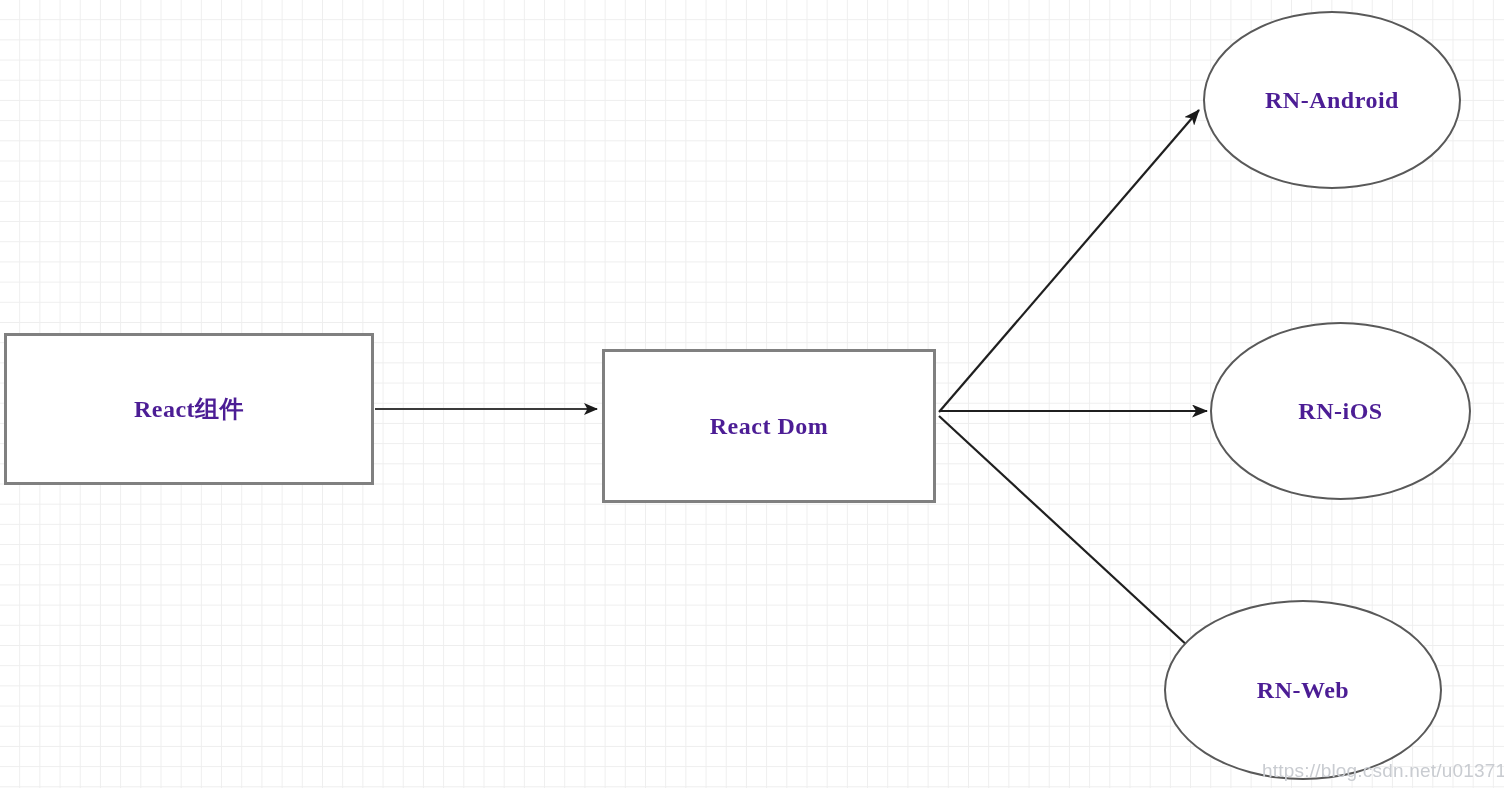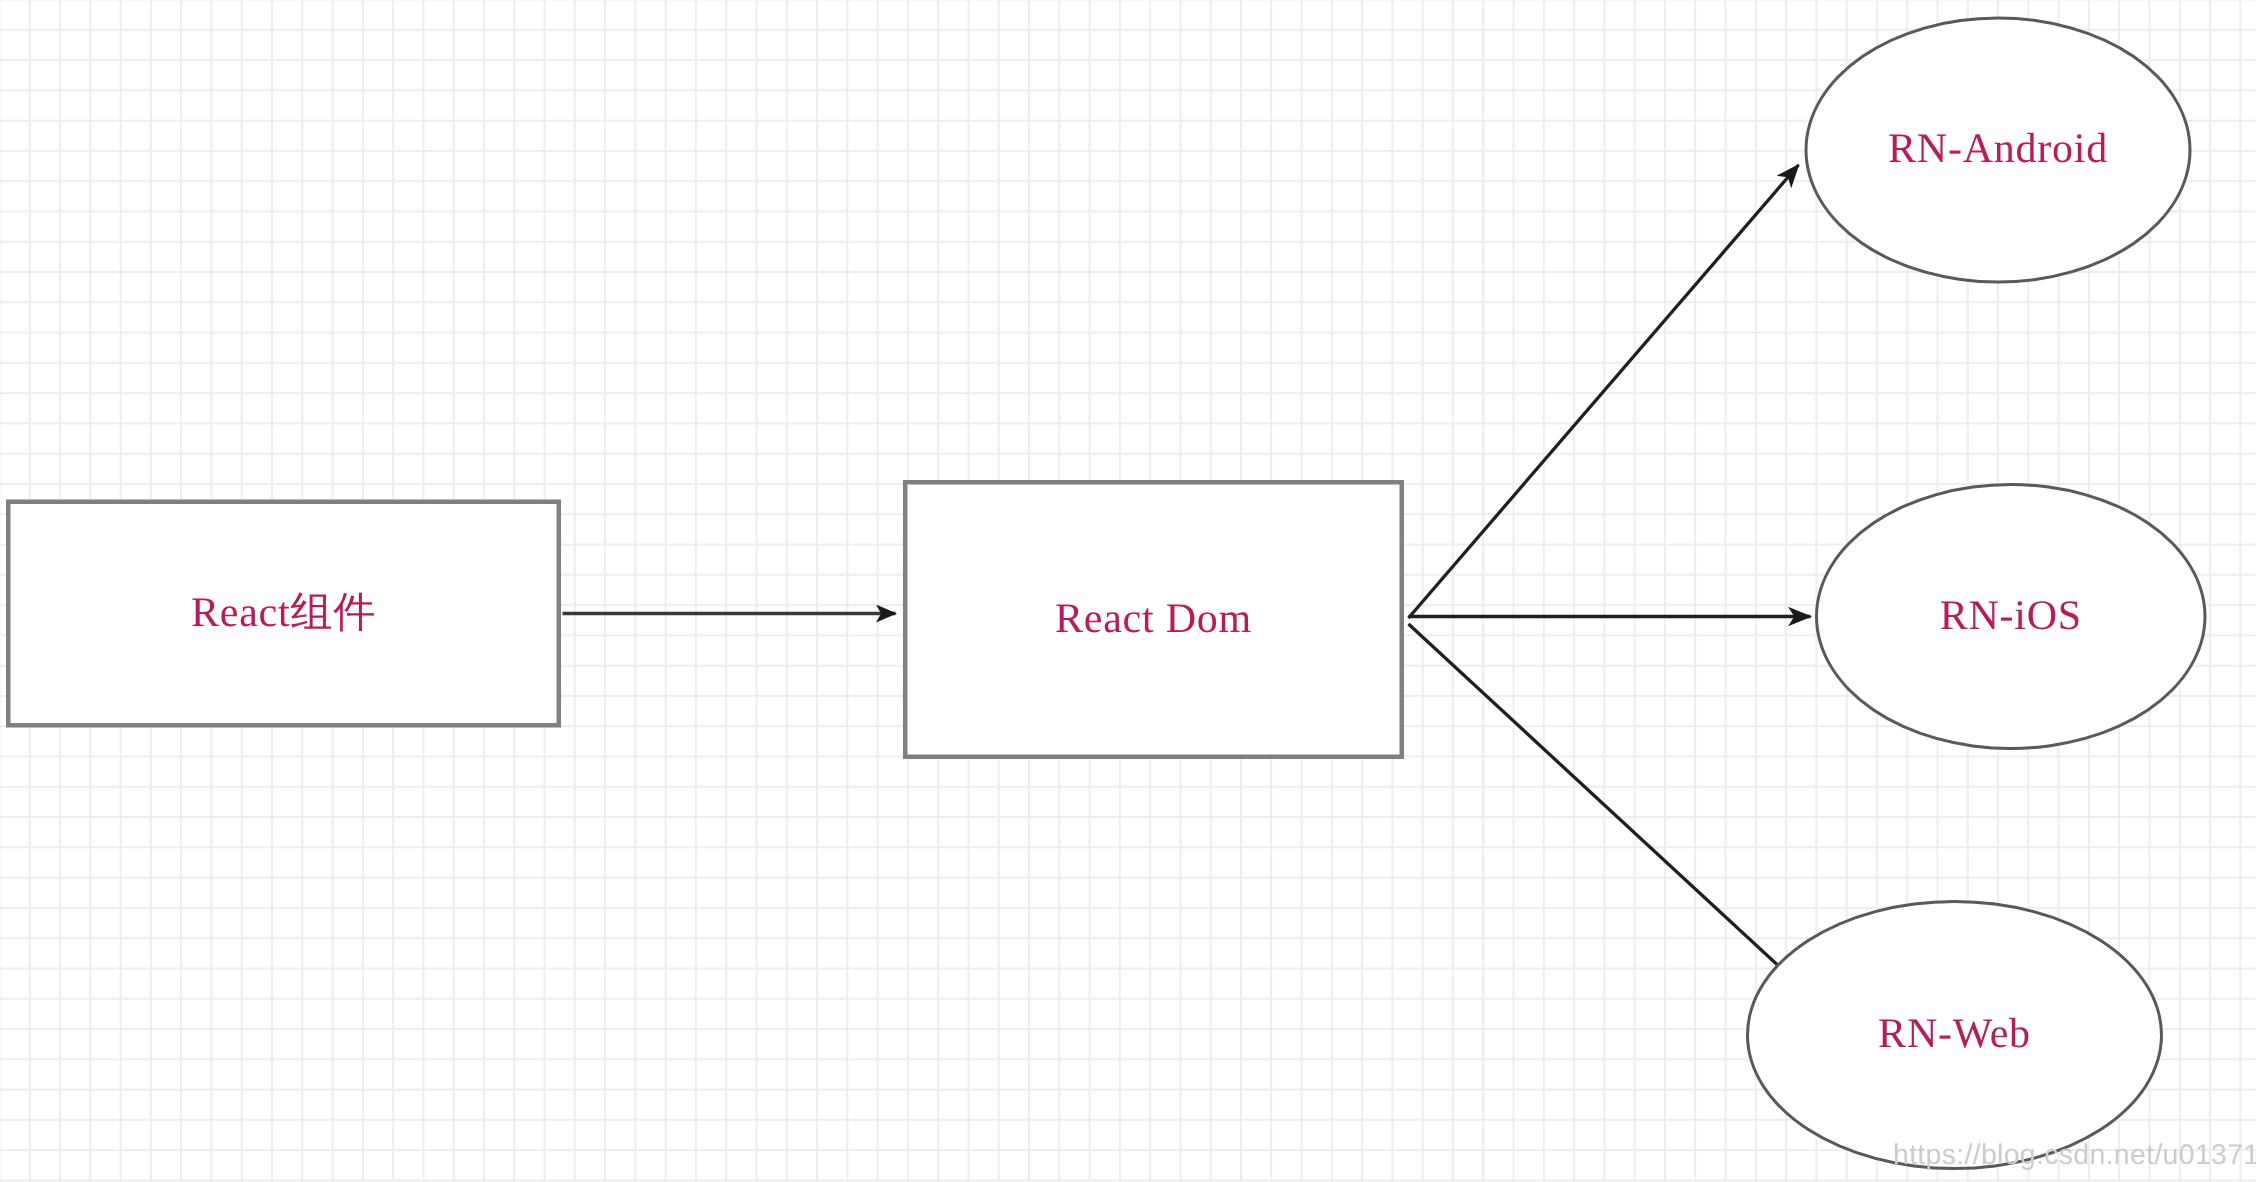--- a/index.html
+++ b/index.html
@@ -47,31 +47,32 @@
   .node-rect {
     border: 3px solid #808080;
   }
 
   .node-ellipse {
     border: 2px solid #595959;
     border-radius: 50%;
   }
 
   .node-label {
-    color: #be185d;
-    font-size: 28px;
+    color: #4c1d95;
+    font-size: 24px;
     line-height: 1;
     letter-spacing: 0.5px;
     white-space: nowrap;
     font-family: "Liberation Serif", "DejaVu Serif", serif;
+    font-weight: bold;
   }
 
   
   #node-react-component { left: 4px;    top: 333px; width: 370px; height: 152px; }
-  #node-react-dom       { left: 602px;  top: 320px; width: 334px; height: 186px; }
+  #node-react-dom       { left: 602px;  top: 349px; width: 334px; height: 154px; }
   #node-rn-android      { left: 1203px; top: 11px;  width: 258px; height: 178px; }
   #node-rn-ios          { left: 1210px; top: 322px; width: 261px; height: 178px; text-align: right; }
   #node-rn-web          { left: 1164px; top: 600px; width: 278px; height: 180px; }
 
   #watermark {
     position: absolute;
     left: 1262px;
     top: 760px;
     font-size: 19px;
     color: #c9ccd1;

